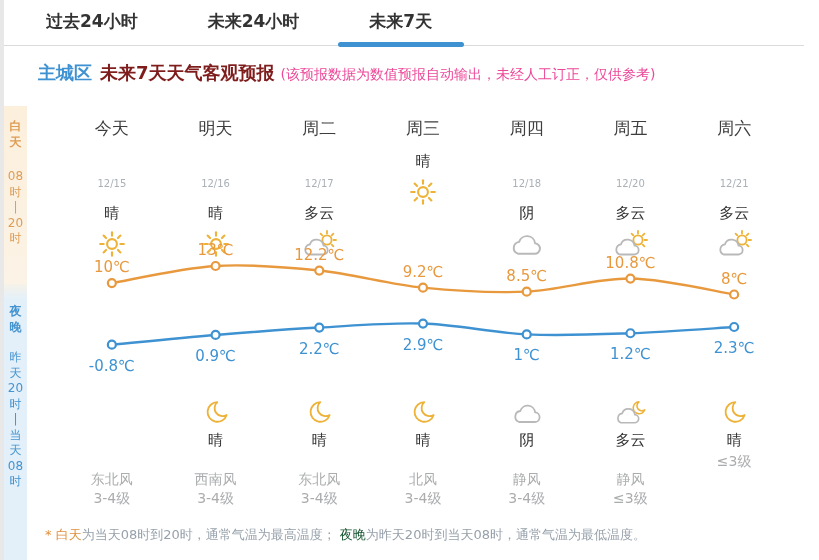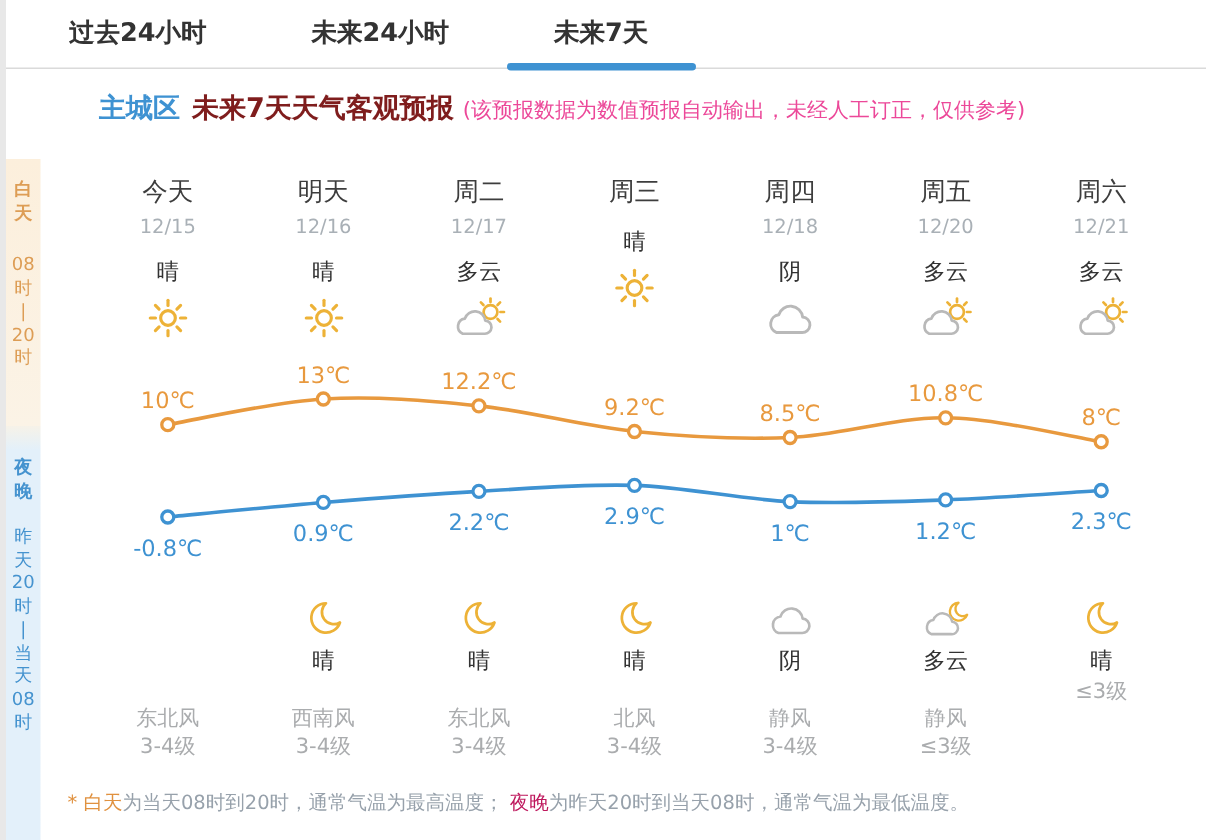--- a/index.html
+++ b/index.html
@@ -7,54 +7,54 @@
        font-family:"DejaVu Sans","Liberation Sans",sans-serif;color:#333;}
   .left-edge{position:absolute;left:0;top:0;width:4px;height:560px;background:#e8e8e8;}
   
   .tabbar{position:absolute;left:4px;top:0;width:800px;height:46px;border-bottom:1px solid #dadada;
           display:flex;align-items:flex-end;padding-left:42px;box-sizing:border-box;}
   .tab{font-size:17px;font-weight:bold;color:#333;padding:12px 0 12px;margin-right:70px;position:relative;cursor:pointer;}
   .tab.active::after{content:"";position:absolute;left:-31px;right:-32px;bottom:-2px;height:5px;
           background:#3e92d2;border-radius:3px;}
   
   .header{position:absolute;left:38px;top:60px;font-size:18px;line-height:26px;white-space:nowrap;}
-  .header .region{color:#3e92d2;font-weight:bold;margin-right:8px;margin-left:28px;}
+  .header .region{color:#3e92d2;font-weight:bold;margin-right:8px;}
   .header .title{color:#7f1d1d;font-weight:bold;}
   .header .note{color:#ec4899;font-size:14px;font-weight:normal;margin-left:6px;}
   
   .side{position:absolute;left:4px;width:23px;text-align:center;font-size:12px;}
   .side .v-text{white-space:pre-line;line-height:15.5px;}
   .side-day{top:106px;height:178px;background:linear-gradient(#fcefdc,#fbf3e6);color:#dd9d55;}
   .side-night{top:284px;height:276px;background:linear-gradient(#f6f2e8 0px,#e3f0fa 16px);color:#4593cf;}
   .side-day .v-label{margin-top:13px;font-weight:bold;}
   .side-day .v-period{margin-top:19px;}
   .side-night .v-label{margin-top:20px;font-weight:bold;}
   .side-night .v-period{margin-top:15px;}
   
   .grid{position:absolute;left:60px;width:726px;display:grid;grid-template-columns:repeat(7,1fr);text-align:center;}
   .grid-top{top:114px;}
   .day-name{font-size:17px;color:#3d3d3d;height:28px;line-height:28px;text-align:center;}
-  .date{font-size:13px;color:#a9b0b6;height:20px;line-height:20px;}
+  .date{font-size:10px;color:#a9b0b6;height:20px;line-height:20px;margin-top:32px;}
   .day-text{font-size:15px;color:#333;height:26px;line-height:26px;margin-top:6px;}
   .icon-slot{height:34px;margin-top:1px;display:flex;align-items:center;justify-content:center;}
   .icon-slot svg{height:28px;}
   
   .chart{position:absolute;left:60px;top:238px;width:726px;height:160px;}
   .chart svg{overflow:visible;}
   
   .grid-night{top:398px;}
   .night-icon-slot{height:30px;display:flex;align-items:center;justify-content:center;}
   .night-icon-slot svg{height:26px;}
   .night-text{font-size:15px;color:#333;height:24px;line-height:24px;}
   .wind{font-size:14px;color:#aaacae;line-height:19px;}
   .wind.first{margin-top:18px;}
   
   .footer{position:absolute;left:45px;top:526px;font-size:13px;color:#97a1ab;white-space:nowrap;}
   .footer .o{color:#e0913f;}
-  .footer .b{color:#be185d;}
+  .footer .b{color:#14532d;}
 </style>
 </head>
 <body>
 
 <div class="left-edge"></div>
 
 <div class="tabbar">
   <div class="tab">过去24小时</div>
   <div class="tab">未来24小时</div>
   <div class="tab active">未来7天</div>

